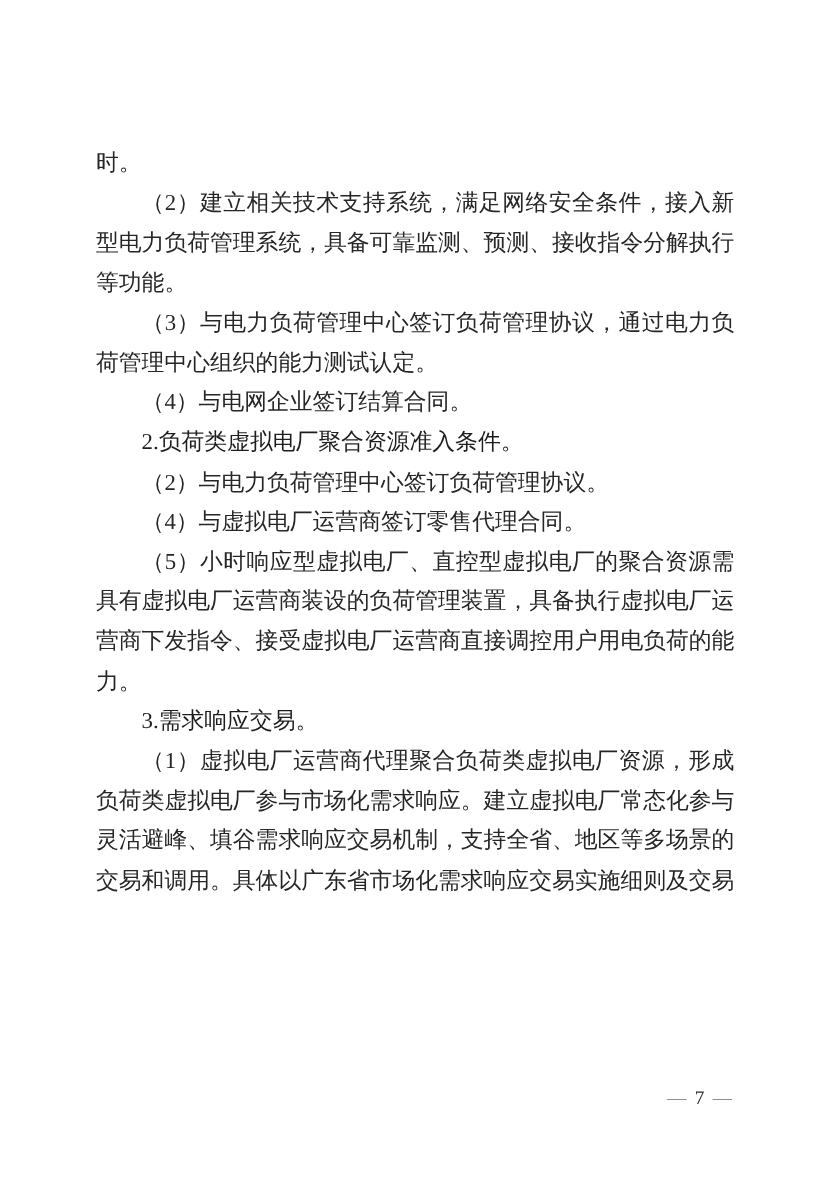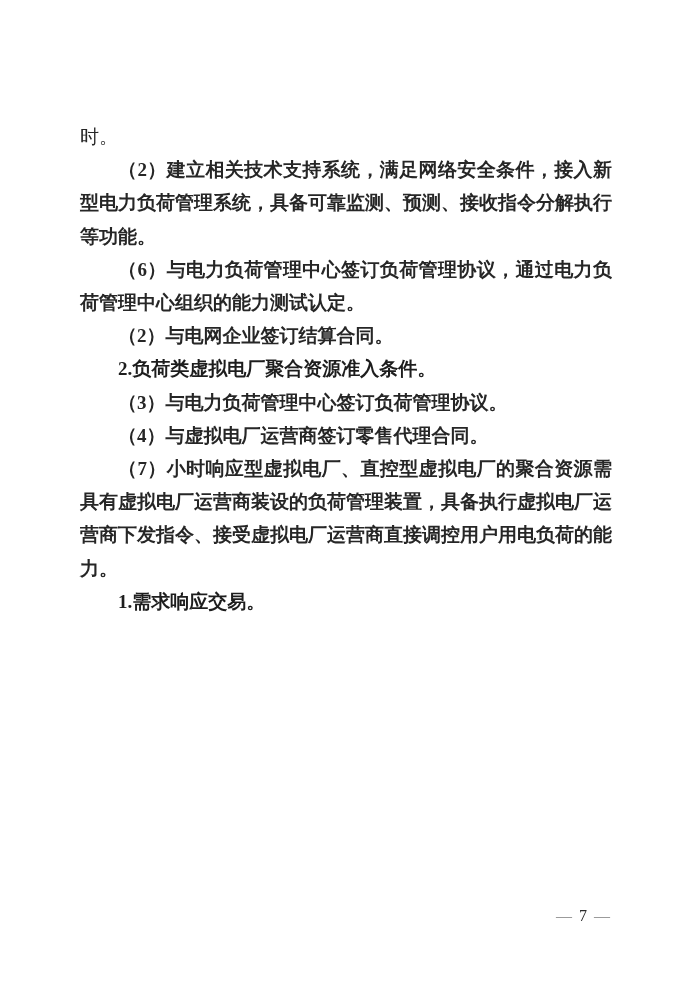--- a/index.html
+++ b/index.html
@@ -32,24 +32,23 @@
     line-height: 33.2px;
     text-align: justify;
   }
   .content p {
     margin: 0;
     padding: 0;
     word-break: break-all;
   }
   .content p.indent {
     text-indent: 2em;
-    font-weight: bold;
   }
   .content p.heading {
-    font-weight: bold;
+    font-weight: normal;
     color: #1d1d1d;
   }
   .footer {
     position: absolute;
     top: 906px;
     right: 90px;
     font-size: 16px;
     line-height: 20px;
     color: #8a8a8a;
     white-space: nowrap;
@@ -60,26 +59,27 @@
   }
 </style>
 </head>
 <body>
 
 <div class="page">
 
   <div class="content">
     <p>时。</p>
     <p class="indent">（2）建立相关技术支持系统，满足网络安全条件，接入新型电力负荷管理系统，具备可靠监测、预测、接收指令分解执行等功能。</p>
-    <p class="indent">（6）与电力负荷管理中心签订负荷管理协议，通过电力负荷管理中心组织的能力测试认定。</p>
-    <p class="indent">（2）与电网企业签订结算合同。</p>
+    <p class="indent">（3）与电力负荷管理中心签订负荷管理协议，通过电力负荷管理中心组织的能力测试认定。</p>
+    <p class="indent">（4）与电网企业签订结算合同。</p>
     <p class="indent heading">2.负荷类虚拟电厂聚合资源准入条件。</p>
-    <p class="indent">（3）与电力负荷管理中心签订负荷管理协议。</p>
+    <p class="indent">（2）与电力负荷管理中心签订负荷管理协议。</p>
     <p class="indent">（4）与虚拟电厂运营商签订零售代理合同。</p>
-    <p class="indent">（7）小时响应型虚拟电厂、直控型虚拟电厂的聚合资源需具有虚拟电厂运营商装设的负荷管理装置，具备执行虚拟电厂运营商下发指令、接受虚拟电厂运营商直接调控用户用电负荷的能力。</p>
-    <p class="indent heading">1.需求响应交易。</p>
+    <p class="indent">（5）小时响应型虚拟电厂、直控型虚拟电厂的聚合资源需具有虚拟电厂运营商装设的负荷管理装置，具备执行虚拟电厂运营商下发指令、接受虚拟电厂运营商直接调控用户用电负荷的能力。</p>
+    <p class="indent heading">3.需求响应交易。</p>
+    <p class="indent">（1）虚拟电厂运营商代理聚合负荷类虚拟电厂资源，形成负荷类虚拟电厂参与市场化需求响应。建立虚拟电厂常态化参与灵活避峰、填谷需求响应交易机制，支持全省、地区等多场景的交易和调用。具体以广东省市场化需求响应交易实施细则及交易</p>
   </div>
 
   <div class="footer">
     <span>—</span><span class="num">7</span><span>—</span>
   </div>
 
 </div>
 
 </body></html>

